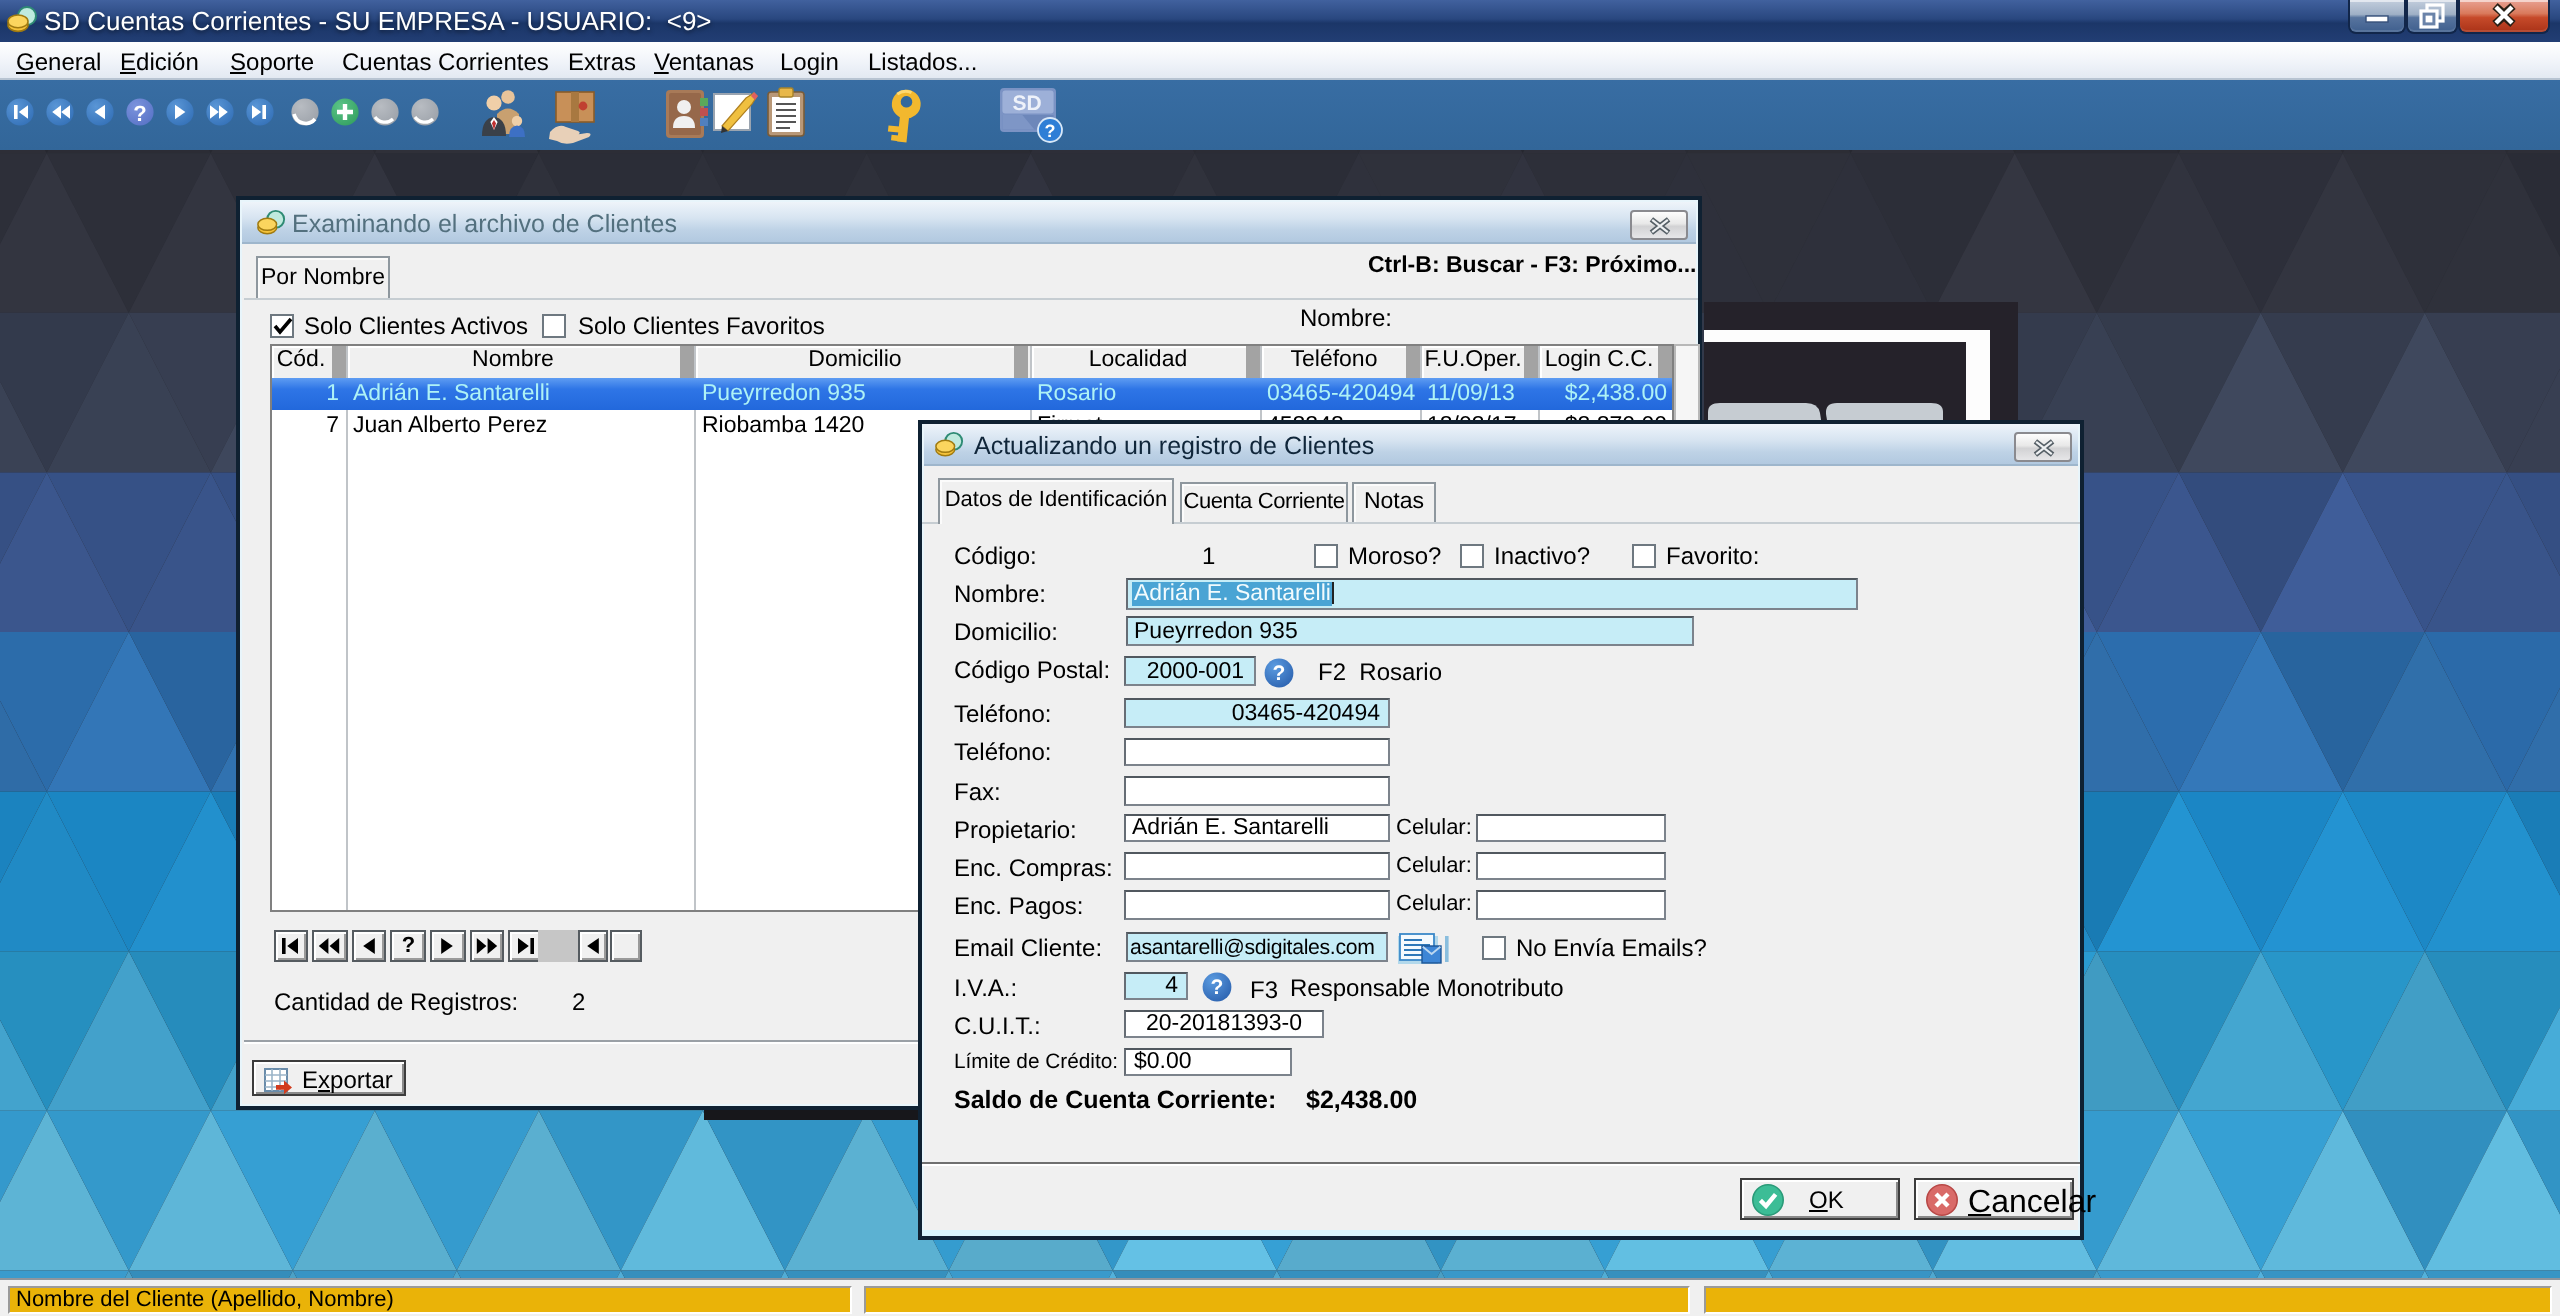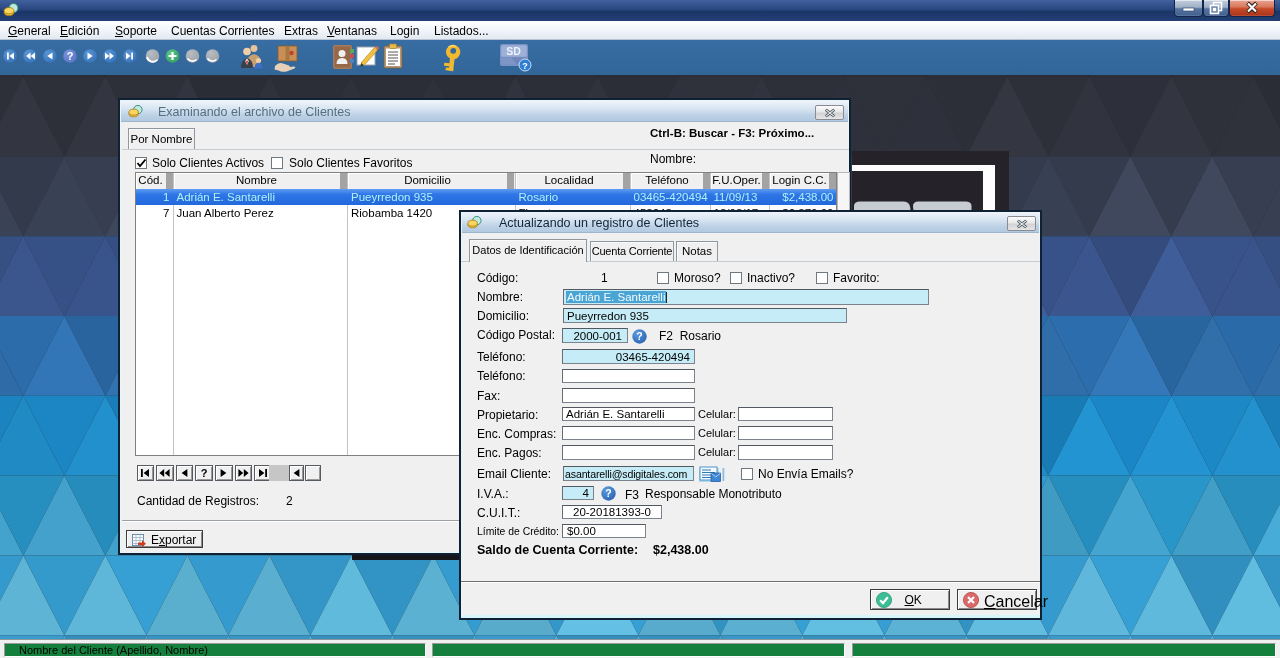--- a/index.html
+++ b/index.html
@@ -12,43 +12,44 @@
 #btnmin{left:1174px;width:29px;background:linear-gradient(180deg,#c3cedd 0%,#9fb0c6 45%,#57749e 55%,#3f5f8e 100%);}
 #btnmax{left:1203px;width:26px;background:linear-gradient(180deg,#c3cedd 0%,#9fb0c6 45%,#57749e 55%,#3f5f8e 100%);}
 #btnclose{left:1229px;width:46px;background:linear-gradient(180deg,#e9a294 0%,#d97a5c 42%,#c64a2a 55%,#aa3318 100%);}
 
 #menubar{left:0;top:21px;width:1280px;height:19px;background:linear-gradient(180deg,#ffffff 0%,#f2f5fa 50%,#e3e9f2 100%);border-bottom:1px solid #b8c4d2;}
 #menubar span{position:absolute;top:3px;font-size:12px;color:#000;}
 
 #toolbar{left:0;top:40px;width:1280px;height:35px;background:linear-gradient(180deg,#386da3 0%,#326699 100%);}
 
 #statusbar{left:0;top:639px;width:1280px;height:19px;background:#f0f0f0;border-top:1px solid #8e959d;}
-.spanel{position:absolute;top:3px;height:14px;border:1px solid;border-color:#9a9a9a #ffffff #ffffff #9a9a9a;background:#15803d;font-size:11px;color:#000;line-height:12px;padding-left:14px;white-space:nowrap;overflow:hidden;}
+.spanel{position:absolute;top:3px;height:14px;border:1px solid;border-color:#9a9a9a #ffffff #ffffff #9a9a9a;background:#eab308;font-size:11px;color:#000;line-height:12px;padding-left:3px;white-space:nowrap;overflow:hidden;}
 
 .dlg{position:absolute;background:#f0f0f0;border:2px solid #0f2132;box-shadow:inset 0 0 0 1px #e8f5fb;}
 .dlgtitle{position:absolute;left:1px;top:1px;right:1px;height:21px;background:linear-gradient(180deg,#eef4fa 0%,#d7e4f1 40%,#bed2e6 70%,#b2c9e0 100%);border-bottom:1px solid #9eb6cc;}
-.dlgtitle .txt{position:absolute;left:25px;top:4px;font-size:12.5px;margin-left:12px;}
+.dlgtitle .txt{position:absolute;left:25px;top:4px;font-size:12.5px;}
 .xbtn{position:absolute;top:4px;width:29px;height:15px;background:linear-gradient(180deg,#fdfdfd 0%,#e8e8e8 45%,#d2d2d4 55%,#e6e6e8 100%);border:1px solid #8a8a8f;border-radius:2px;}
 .xbtn svg{position:absolute;left:50%;top:50%;transform:translate(-50%,-50%);}
 
 .lbl{position:absolute;font-size:12px;color:#000;white-space:nowrap;}
 .inp{position:absolute;background:#fff;border:1px solid #7c838c;border-top-color:#51585f;border-left-color:#666d75;font-size:11.5px;color:#000;line-height:13px;white-space:nowrap;overflow:hidden;}
 .cyan{background:#c6edf7;}
 .cb{position:absolute;width:12px;height:12px;background:#fff;border:1px solid #6e7880;}
 .btn{position:absolute;background:#f0f0f0;border:1px solid #3c3c3c;box-shadow:inset 1px 1px 0 #ffffff, inset -1px -1px 0 #8a8a8a;}
 .hc{position:absolute;top:0;height:32px;background:#f0f0f0;border-right:7px solid #a3a3a3;border-bottom:1px solid #808080;box-shadow:inset 1px 1px 0 #ffffff;font-size:11.5px;text-align:center;line-height:15px;color:#000;}
 .nvb{position:absolute;top:0;width:17.6px;height:15.5px;background:#f0f0f0;border:1px solid #555b60;box-shadow:inset 1px 1px 0 #ffffff, inset -1px -1px 0 #9a9a9a;display:flex;align-items:center;justify-content:center;}
 </style></head><body>
 
 <div class="abs" id="titlebar">
  <svg class="abs" style="left:3px;top:2px" width="16" height="16" viewBox="0 0 16 16">
   <circle cx="10.5" cy="6" r="4.5" fill="#bfeade" stroke="#2e8b74" stroke-width="1"></circle>
   <ellipse cx="6" cy="10.5" rx="5" ry="3.2" fill="#f4c23a" stroke="#a07a10" stroke-width="0.8"></ellipse>
   <ellipse cx="6" cy="8.7" rx="5" ry="3.2" fill="#fbd55e" stroke="#a07a10" stroke-width="0.8"></ellipse>
  </svg>
+ <div class="ttl">SD Cuentas Corrientes - SU EMPRESA - USUARIO:  &lt;9&gt;</div>
  <div class="winbtn" id="btnmin"><svg width="27" height="15" viewBox="0 0 27 15">
         <rect x="8" y="8" width="11" height="3" fill="#fff" stroke="#37507a" stroke-width="0.7"></rect>
       </svg></div>
  <div class="winbtn" id="btnmax"><svg width="24" height="15" viewBox="0 0 24 15">
         <rect x="9.5" y="2.5" width="8" height="8" fill="none" stroke="#fff" stroke-width="1.6"></rect>
         <rect x="6.5" y="5.5" width="8" height="8" fill="#6a83a9" stroke="#fff" stroke-width="1.6"></rect>
         <rect x="8.8" y="7.8" width="3.4" height="3.4" fill="#fff"></rect>
       </svg></div>
  <div class="winbtn" id="btnclose"><svg width="44" height="15" viewBox="0 0 44 15">
         <path d="M17.5 3 L22 7 L26.5 3 M17.5 12 L22 8 L26.5 12" stroke="#2a2016" stroke-width="4" fill="none"></path>
@@ -517,21 +518,21 @@
   <div class="xbtn" style="right:4px">
         <svg width="13" height="9" viewBox="0 0 13 9">
           <path d="M2.2 1.2 L10.8 7.8 M10.8 1.2 L2.2 7.8" stroke="#555f66" stroke-width="2.8" fill="none"></path>
           <path d="M2.6 1.4 L10.4 7.6 M10.4 1.4 L2.6 7.6" stroke="#eef0f2" stroke-width="1.1"></path>
         </svg>
       </div>
  </div>
 
  <div class="abs" style="left:8px;top:28px;width:67px;height:21px;background:#f0f0f0;border:1px solid #8e979e;border-bottom:none;box-shadow:inset 1px 1px 0 #fbfbfb;font-size:11.5px;text-align:center;line-height:20px">Por Nombre</div>
  <div class="abs" style="left:2px;top:49px;width:727px;height:1px;background:#c6cdd2"></div>
- <div class="abs" style="left:530px;top:27px;font-size:11.5px;font-weight:bold;white-space:nowrap">Ctrl-B: Buscar - F3: Próximo...</div>
+ <div class="abs" style="left:564px;top:27px;font-size:11.5px;font-weight:bold;white-space:nowrap">Ctrl-B: Buscar - F3: Próximo...</div>
 
  <div class="cb" style="left:15px;top:57px"></div>
  <svg class="abs" style="left:16px;top:58px" width="11" height="11" viewBox="0 0 11 11">
       <path d="M1.5 5 L4 8 L9.5 1.5" stroke="#000" stroke-width="1.8" fill="none"></path>
     </svg>
  <div class="lbl" style="left:32px;top:56px">Solo Clientes Activos</div>
  <div class="cb" style="left:151px;top:57px"></div>
  <div class="lbl" style="left:169px;top:56px">Solo Clientes Favoritos</div>
  <div class="lbl" style="left:530px;top:52px">Nombre:</div>
 

